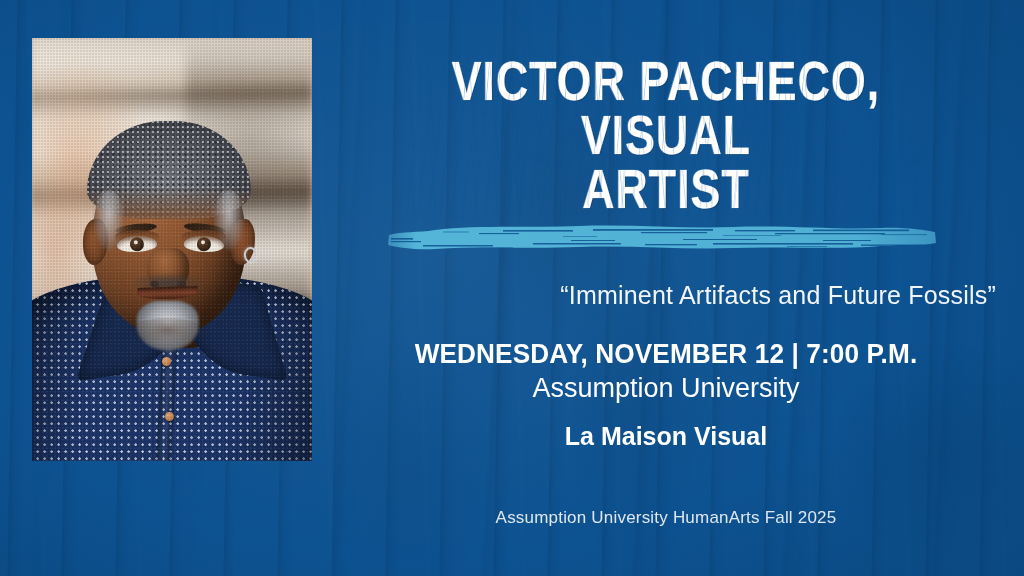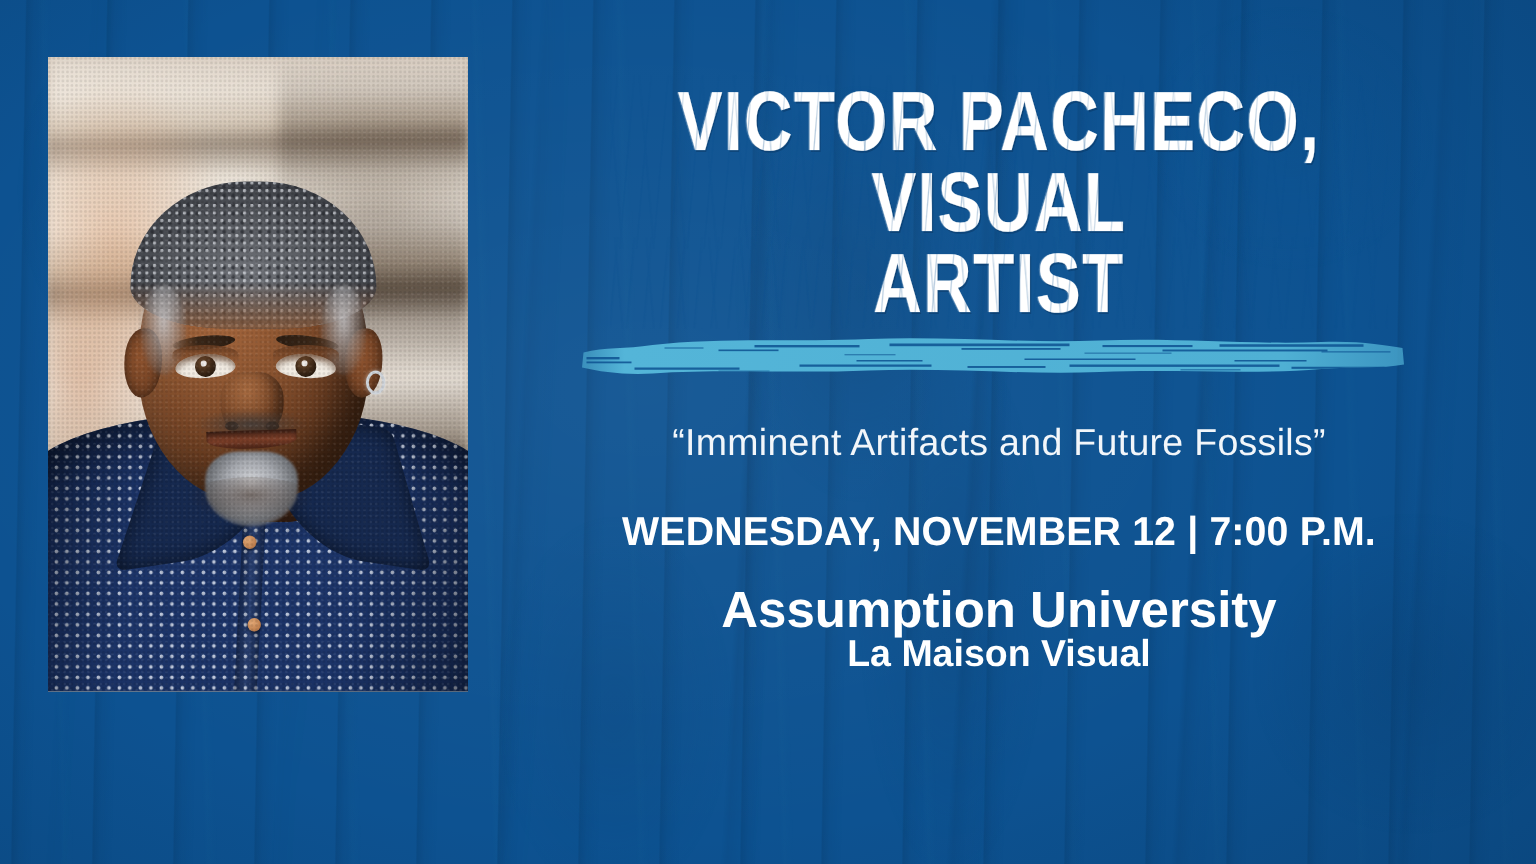--- a/index.html
+++ b/index.html
@@ -419,38 +419,39 @@
   .brush-wrap svg { display: block; width: 100%; height: 100%; }
 
   .subtitle {
     position: absolute;
     left: 0; right: 0;
     top: 281px;
     font-size: 25px;
     font-weight: 400;
     color: #f2f6fa;
     letter-spacing: .2px;
+    text-align: right;
   }
 
   .datetime {
     position: absolute;
     left: 0; right: 0;
     top: 339px;
     font-size: 27px;
     font-weight: 700;
     color: #ffffff;
     letter-spacing: .1px;
     transform: scaleX(.97);
   }
   .venue-1 {
     position: absolute;
     left: 0; right: 0;
-    top: 388px;
-    font-size: 34px;
-    font-weight: 700;
+    top: 373px;
+    font-size: 27px;
+    font-weight: 400;
     color: #ffffff;
   }
   .venue-2 {
     position: absolute;
     left: 0; right: 0;
     top: 422px;
     font-size: 25px;
     font-weight: 700;
     color: #ffffff;
   }
@@ -583,14 +584,15 @@
             <rect x="96" y="26" width="34" height="1"></rect>
           </g>
         </g>
       </svg>
     </div>
 
     <div class="subtitle">“Imminent Artifacts and Future Fossils”</div>
     <div class="datetime">WEDNESDAY, NOVEMBER 12 | 7:00 P.M.</div>
     <div class="venue-1">Assumption University</div>
     <div class="venue-2">La Maison Visual</div>
+    <div class="footer">Assumption University HumanArts Fall 2025</div>
   </div>
 </div>
 
 </body></html>

